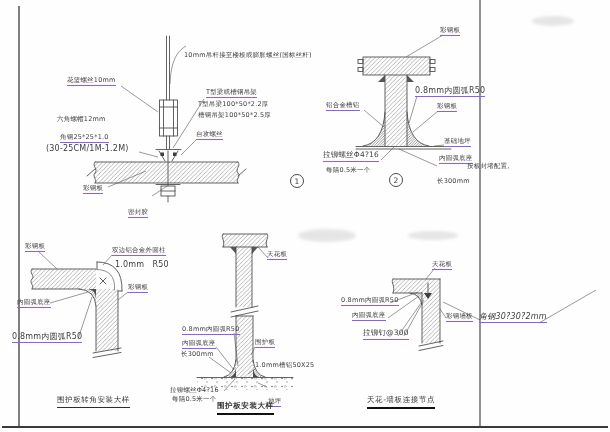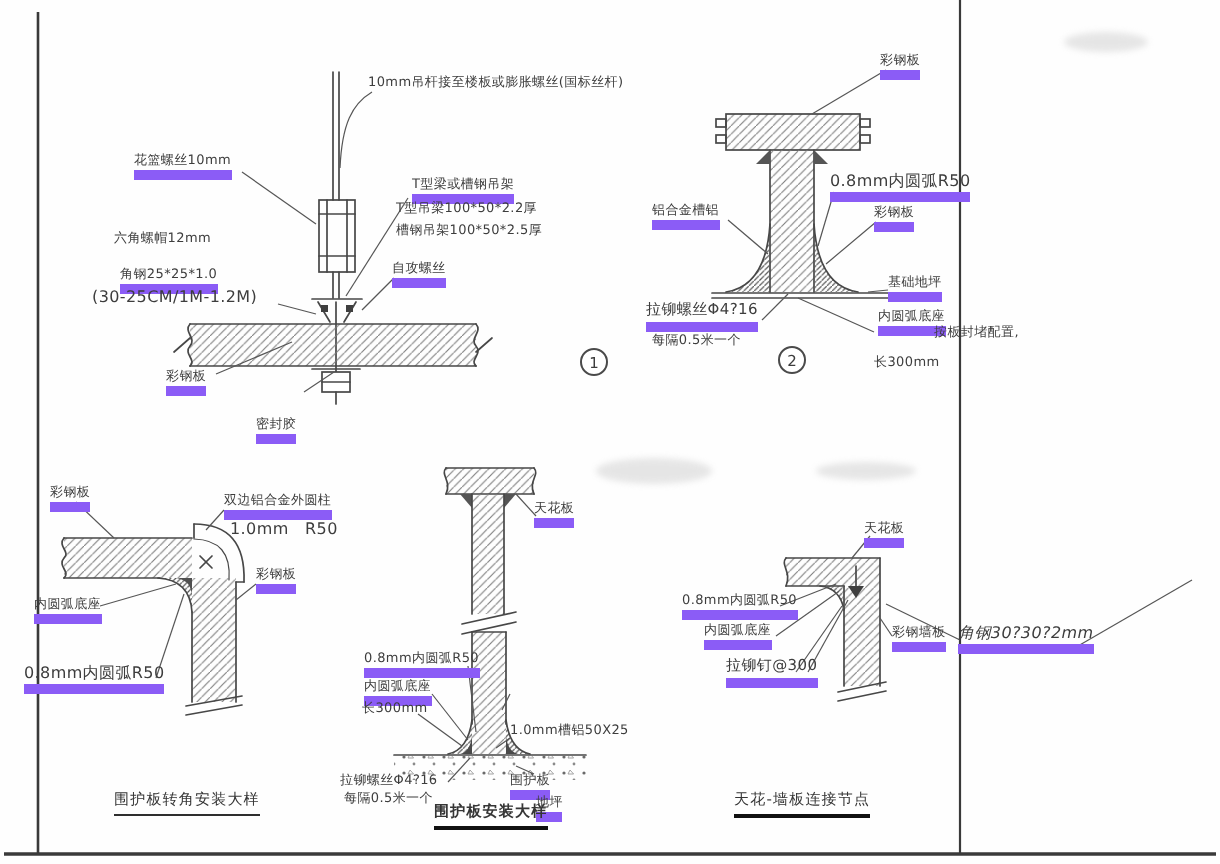--- a/index.html
+++ b/index.html
@@ -5,21 +5,21 @@
   html,body{margin:0;padding:0;background:#ffffff;}
   .stage{
     position:relative;width:610px;height:432px;background:#fefefe;
     overflow:hidden;font-family:"DejaVu Sans",sans-serif;
   }
   .stage svg{position:absolute;left:0;top:0;}
   .lbl{
     position:absolute;font-size:6.5px;line-height:1.15;color:#3d3d3d;
     white-space:pre;letter-spacing:0.2px;
   }
-  .u{border-bottom:5px solid #8b5cf6;padding-bottom:1px;}
+  .u{border-bottom:1px solid #8b5cf6;padding-bottom:1px;}
   .md{font-size:7.5px;}
   .lg{font-size:8px;}
   .cap{
     position:absolute;font-size:7.5px;color:#353535;white-space:pre;
     letter-spacing:0.6px;border-bottom:1.6px solid #2e2e2e;padding-bottom:2px;
   }
   .cap2{border-bottom:2.6px solid #111;}
   .numcircle{
     position:absolute;width:12px;height:12px;border:1px solid #4a4a4a;
     border-radius:50%;display:flex;align-items:center;justify-content:center;
@@ -213,21 +213,21 @@
       <line x1="446" y1="318" x2="440" y2="309"></line>
       <line x1="539" y1="323" x2="596" y2="290"></line>
       <line x1="480" y1="320" x2="443" y2="302"></line>
     </g>
   </svg>
 
   <div class="smudge" style="left:298px;top:229px;width:58px;height:13px;"></div>
   <div class="smudge" style="left:408px;top:231px;width:50px;height:9px;"></div>
   <div class="smudge" style="left:532px;top:16px;width:42px;height:10px;"></div>
 
-  <div class="lbl" style="left:184px;top:38px;">10mm吊杆接至楼板或膨胀螺丝(国标丝杆)</div>
+  <div class="lbl" style="left:184px;top:52px;">10mm吊杆接至楼板或膨胀螺丝(国标丝杆)</div>
   <div class="lbl u" style="left:67px;top:77px;">花篮螺丝10mm</div>
   <div class="lbl" style="left:57px;top:116px;">六角螺帽12mm</div>
   <div class="lbl u" style="left:60px;top:134px;">角钢25*25*1.0</div>
   <div class="lbl lg" style="left:46px;top:144px;">(30-25CM/1M-1.2M)</div>
   <div class="lbl u" style="left:206px;top:89px;">T型梁或槽钢吊架</div>
   <div class="lbl" style="left:198px;top:101px;">T型吊梁100*50*2.2厚</div>
   <div class="lbl" style="left:198px;top:112px;">槽钢吊架100*50*2.5厚</div>
   <div class="lbl u" style="left:196px;top:131px;">自攻螺丝</div>
   <div class="lbl u" style="left:83px;top:185px;">彩钢板</div>
   <div class="lbl u" style="left:128px;top:195px;margin-top:14px;">密封胶</div>
@@ -250,21 +250,21 @@
   <div class="lbl lg" style="left:115px;top:260px;">1.0mm   R50</div>
   <div class="lbl u" style="left:128px;top:284px;">彩钢板</div>
   <div class="lbl u" style="left:17px;top:299px;">内圆弧底座</div>
   <div class="lbl lg u" style="left:12px;top:332px;">0.8mm内圆弧R50</div>
   <div class="cap" style="left:57px;top:395px;">围护板转角安装大样</div>
 
   <div class="lbl u" style="left:267px;top:251px;">天花板</div>
   <div class="lbl u" style="left:182px;top:326px;">0.8mm内圆弧R50</div>
   <div class="lbl u" style="left:182px;top:340px;">内圆弧底座</div>
   <div class="lbl" style="left:181px;top:351px;">长300mm</div>
-  <div class="lbl u" style="left:255px;top:339px;margin-top:48px;">围护板</div>
+  <div class="lbl u" style="left:255px;top:339px;">围护板</div>
   <div class="lbl" style="left:255px;top:362px;">1.0mm槽铝50X25</div>
   <div class="lbl u" style="left:268px;top:398px;">地坪</div>
   <div class="lbl" style="left:170px;top:387px;">拉铆螺丝Φ4?16</div>
   <div class="lbl" style="left:172px;top:396px;">每隔0.5米一个</div>
   <div class="cap cap2" style="left:217px;top:401px;font-weight:bold;">围护板安装大样</div>
 
   <div class="lbl u" style="left:432px;top:261px;">天花板</div>
   <div class="lbl u" style="left:341px;top:297px;">0.8mm内圆弧R50</div>
   <div class="lbl u" style="left:352px;top:312px;">内圆弧底座</div>
   <div class="lbl md u" style="left:363px;top:329px;">拉铆钉@300</div>

